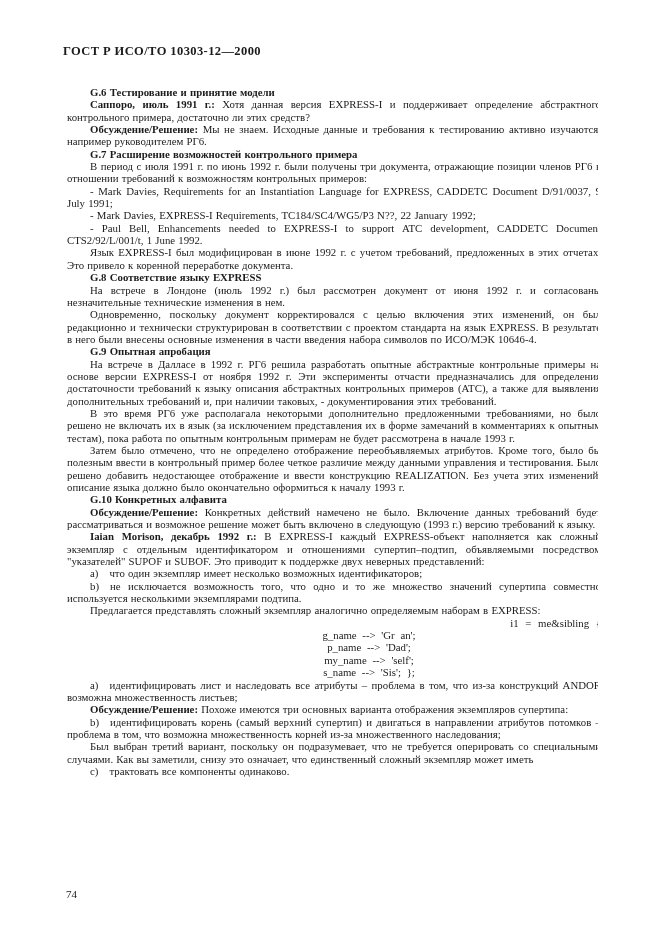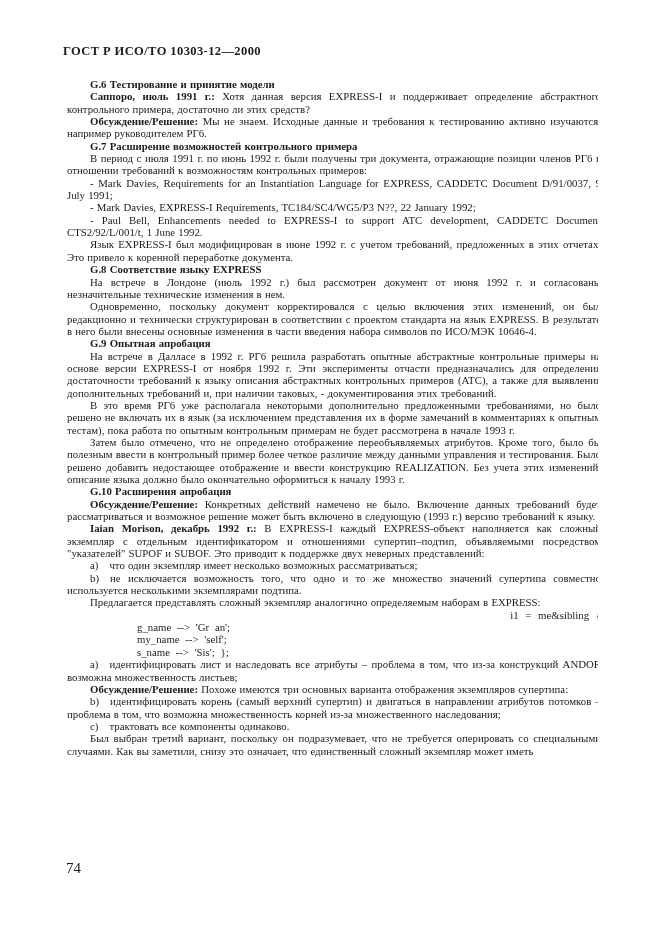--- a/index.html
+++ b/index.html
@@ -18,50 +18,50 @@
     left: 63px;
     top: 44px;
     font-size: 12.5px;
     font-weight: bold;
     letter-spacing: 0.4px;
     white-space: nowrap;
   }
   .doc-body {
     position: absolute;
     left: 67px;
-    top: 78px;
+    top: 86px;
     width: 534px;
     font-size: 10.8px;
     line-height: 12.35px;
     text-align: justify;
     word-spacing: 0.5px;
   }
   .para {
     margin: 0;
     text-indent: 23px;
   }
   .para.heading { font-weight: bold; }
   .para.code0 {
     text-align: right;
     text-indent: 0;
     margin-left: -22px;
     word-spacing: 4px;
   }
   .para.code1 {
-    text-align: left;
+    text-align: center;
     text-indent: 0;
     padding-left: 70px;
     word-spacing: 3px;
   }
   .ilabel { margin-right: 11px; }
   .page-number {
     position: absolute;
     left: 66px;
-    top: 860px;
-    font-size: 15px;
+    top: 888px;
+    font-size: 11px;
   }
 </style>
 </head>
 <body>
 
 <div class="page">
   <div class="doc-header">ГОСТ Р ИСО/ТО 10303-12—2000</div>
 
   <div class="doc-body">
       <p class="para heading"><span>G.6 Тестирование и принятие модели</span></p>
@@ -73,31 +73,32 @@
       <p class="para"><span>- Mark Davies, EXPRESS-I Requirements, TC184/SC4/WG5/P3 N??, 22 January 1992;</span></p>
       <p class="para"><span>- Paul Bell, Enhancements needed to EXPRESS-I to support ATC development, CADDETC Document CTS2/92/L/001/t, 1 June 1992.</span></p>
       <p class="para"><span>Язык EXPRESS-I был модифицирован в июне 1992 г. с учетом требований, предложенных в этих отчетах. Это привело к коренной переработке документа.</span></p>
       <p class="para heading"><span>G.8 Соответствие языку EXPRESS</span></p>
       <p class="para"><span>На встрече в Лондоне (июль 1992 г.) был рассмотрен документ от июня 1992 г. и согласованы незначительные технические изменения в нем.</span></p>
       <p class="para"><span>Одновременно, поскольку документ корректировался с целью включения этих изменений, он был редакционно и технически структурирован в соответствии с проектом стандарта на язык EXPRESS. В результате в него были внесены основные изменения в части введения набора символов по ИСО/МЭК 10646-4.</span></p>
       <p class="para heading"><span>G.9 Опытная апробация</span></p>
       <p class="para"><span>На встрече в Далласе в 1992 г. РГ6 решила разработать опытные абстрактные контрольные примеры на основе версии EXPRESS-I от ноября 1992 г. Эти эксперименты отчасти предназначались для определения достаточности требований к языку описания абстрактных контрольных примеров (ATC), а также для выявления дополнительных требований и, при наличии таковых, - документирования этих требований.</span></p>
       <p class="para"><span>В это время РГ6 уже располагала некоторыми дополнительно предложенными требованиями, но было решено не включать их в язык (за исключением представления их в форме замечаний в комментариях к опытным тестам), пока работа по опытным контрольным примерам не будет рассмотрена в начале 1993 г.</span></p>
       <p class="para"><span>Затем было отмечено, что не определено отображение переобъявляемых атрибутов. Кроме того, было бы полезным ввести в контрольный пример более четкое различие между данными управления и тестирования. Было решено добавить недостающее отображение и ввести конструкцию REALIZATION. Без учета этих изменений, описание языка должно было окончательно оформиться к началу 1993 г.</span></p>
-      <p class="para heading"><span>G.10 Расширения апробация</span></p>
+      <p class="para heading"><span>G.10 Конкретных алфавита</span></p>
       <p class="para"><b>Обсуждение/Решение:</b><span> Конкретных действий намечено не было. Включение данных требований будет рассматриваться и возможное решение может быть включено в следующую (1993 г.) версию требований к языку.</span></p>
       <p class="para"><b>Iaian Morison, декабрь 1992 г.:</b><span> В EXPRESS-I каждый EXPRESS-объект наполняется как сложный экземпляр с отдельным идентификатором и отношениями супертип–подтип, объявляемыми посредством "указателей" SUPOF и SUBOF. Это приводит к поддержке двух неверных представлений:</span></p>
-      <p class="para item"><span class="ilabel">a)</span><span>что один экземпляр имеет несколько возможных рассматриваться;</span></p>
+      <p class="para item"><span class="ilabel">a)</span><span>что один экземпляр имеет несколько возможных идентификаторов;</span></p>
       <p class="para item"><span class="ilabel">b)</span><span>не исключается возможность того, что одно и то же множество значений супертипа совместно используется несколькими экземплярами подтипа.</span></p>
       <p class="para"><span>Предлагается представлять сложный экземпляр аналогично определяемым наборам в EXPRESS:</span></p>
       <p class="para code0"><span>i1  =  me&amp;sibling {</span></p>
       <p class="para code1"><span>g_name  --&gt;  'Gr an';</span></p>
+      <p class="para code1"><span>p_name  --&gt;  'Dad';</span></p>
       <p class="para code1"><span>my_name  --&gt;  'self';</span></p>
       <p class="para code1"><span>s_name  --&gt;  'Sis';  };</span></p>
       <p class="para item"><span class="ilabel">a)</span><span>идентифицировать лист и наследовать все атрибуты – проблема в том, что из-за конструкций ANDOR возможна множественность листьев;</span></p>
       <p class="para"><b>Обсуждение/Решение:</b><span> Похоже имеются три основных варианта отображения экземпляров супертипа:</span></p>
       <p class="para item"><span class="ilabel">b)</span><span>идентифицировать корень (самый верхний супертип) и двигаться в направлении атрибутов потомков – проблема в том, что возможна множественность корней из-за множественного наследования;</span></p>
+      <p class="para"><span>Был выбран третий вариант, поскольку он подразумевает, что не требуется оперировать со специальными случаями. Как вы заметили, снизу это означает, что единственный сложный экземпляр может иметь</span></p>
       <p class="para item"><span class="ilabel">c)</span><span>трактовать все компоненты одинаково.</span></p>
-      <p class="para"><span>Был выбран третий вариант, поскольку он подразумевает, что не требуется оперировать со специальными случаями. Как вы заметили, снизу это означает, что единственный сложный экземпляр может иметь</span></p>
     </div>
 
   <div class="page-number">74</div>
 </div>
 
 </body></html>

